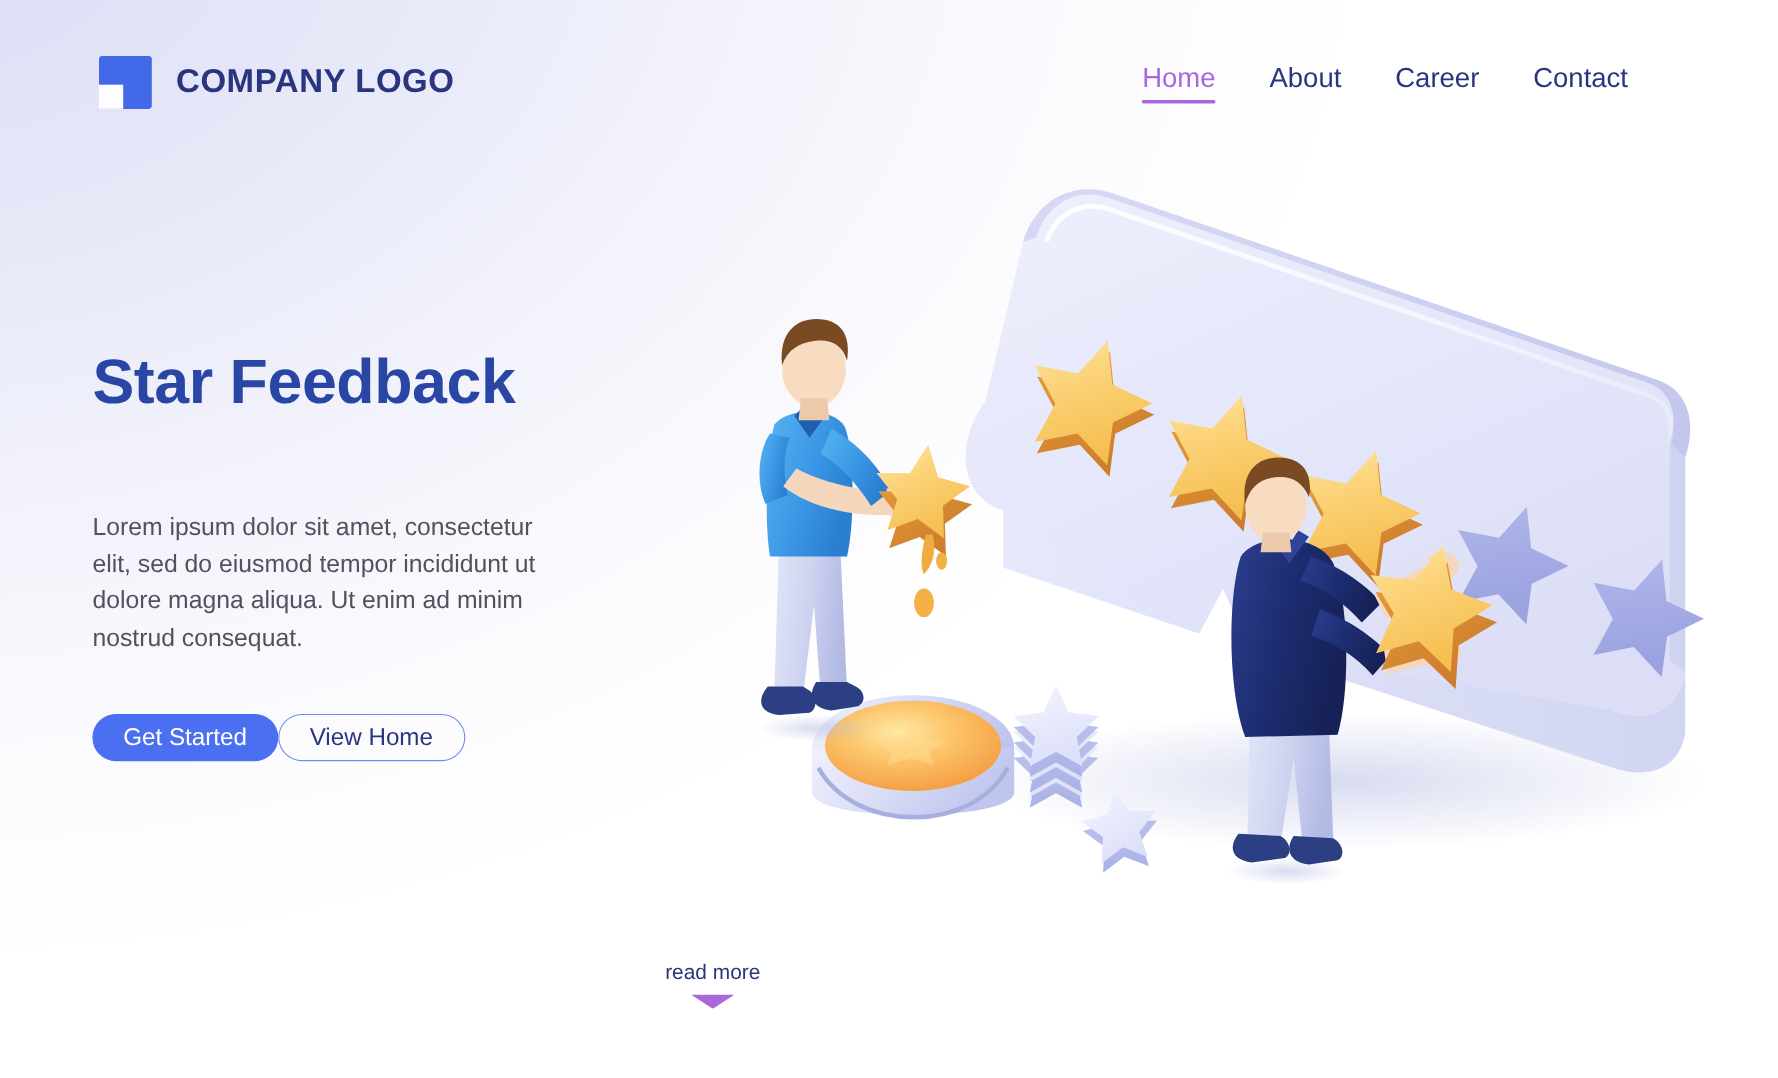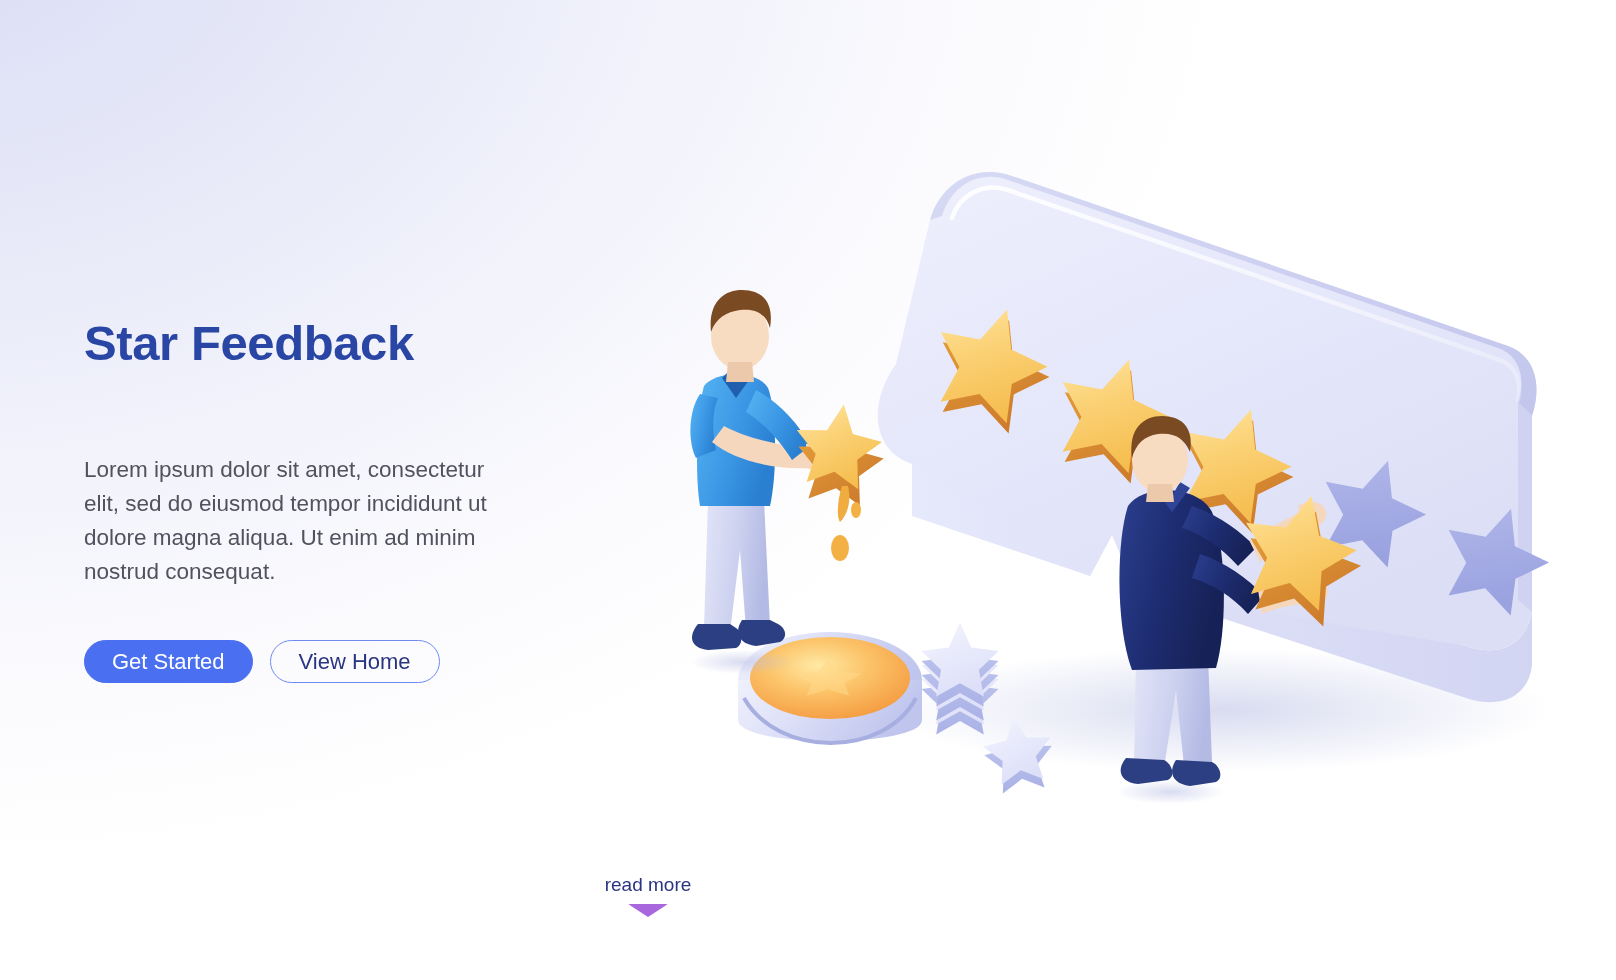--- a/index.html
+++ b/index.html
@@ -48,29 +48,29 @@
   .nav-item.active::after {
     content:""; position:absolute; left:0; right:0; bottom:-2px;
     height:3px; background:#a967de; border-radius:2px;
   }
 
   
   #hero {
     position:absolute; left:84px; top:318px; width:470px;
   }
   #hero h1 {
-    font-size:49px; font-weight:bold; color:#2a46a5;
+    font-size:57px; font-weight:bold; color:#2a46a5;
     letter-spacing:-0.4px; line-height:1.05;
   }
   #hero p {
     margin-top:84px;
     font-size:22.5px; line-height:1.5;
     color:#52525e; max-width:430px;
   }
-  #cta { margin-top:52px; display:flex; align-items:center; gap:17px; }
+  #cta { margin-top:52px; display:flex; align-items:center; }
   .btn {
     height:43px; border-radius:22px;
     display:flex; align-items:center; justify-content:center;
     font-size:22px; cursor:pointer; white-space:nowrap;
   }
   .btn-primary {
     background:#4a6ff0; color:#ffffff;
     padding:0 27px; border:1.5px solid #4a6ff0;
   }
   .btn-secondary {
@@ -99,20 +99,37 @@
   #illus {
     position:absolute; left:660px; top:150px; width:900px; height:720px;
   }
   #illus svg { width:100%; height:100%; display:block; overflow:visible; }
 </style>
 </head>
 <body>
 
 <div id="page">
 
+  <header id="header">
+
+    <div id="brand">
+      <div class="logo-mark">
+        <div class="notch"></div>
+      </div>
+      <div class="logo-text">COMPANY LOGO</div>
+    </div>
+
+    <nav>
+      <a class="nav-item active">Home</a>
+      <a class="nav-item">About</a>
+      <a class="nav-item">Career</a>
+      <a class="nav-item">Contact</a>
+    </nav>
+
+  </header>
 
   <section id="hero">
     <h1>Star Feedback</h1>
     <p>Lorem ipsum dolor sit amet, consectetur elit, sed do eiusmod tempor incididunt ut dolore magna aliqua. Ut enim ad minim nostrud consequat.</p>
     <div id="cta">
       <div class="btn btn-primary">Get Started</div>
       <div class="btn btn-secondary">View Home</div>
     </div>
   </section>
 

